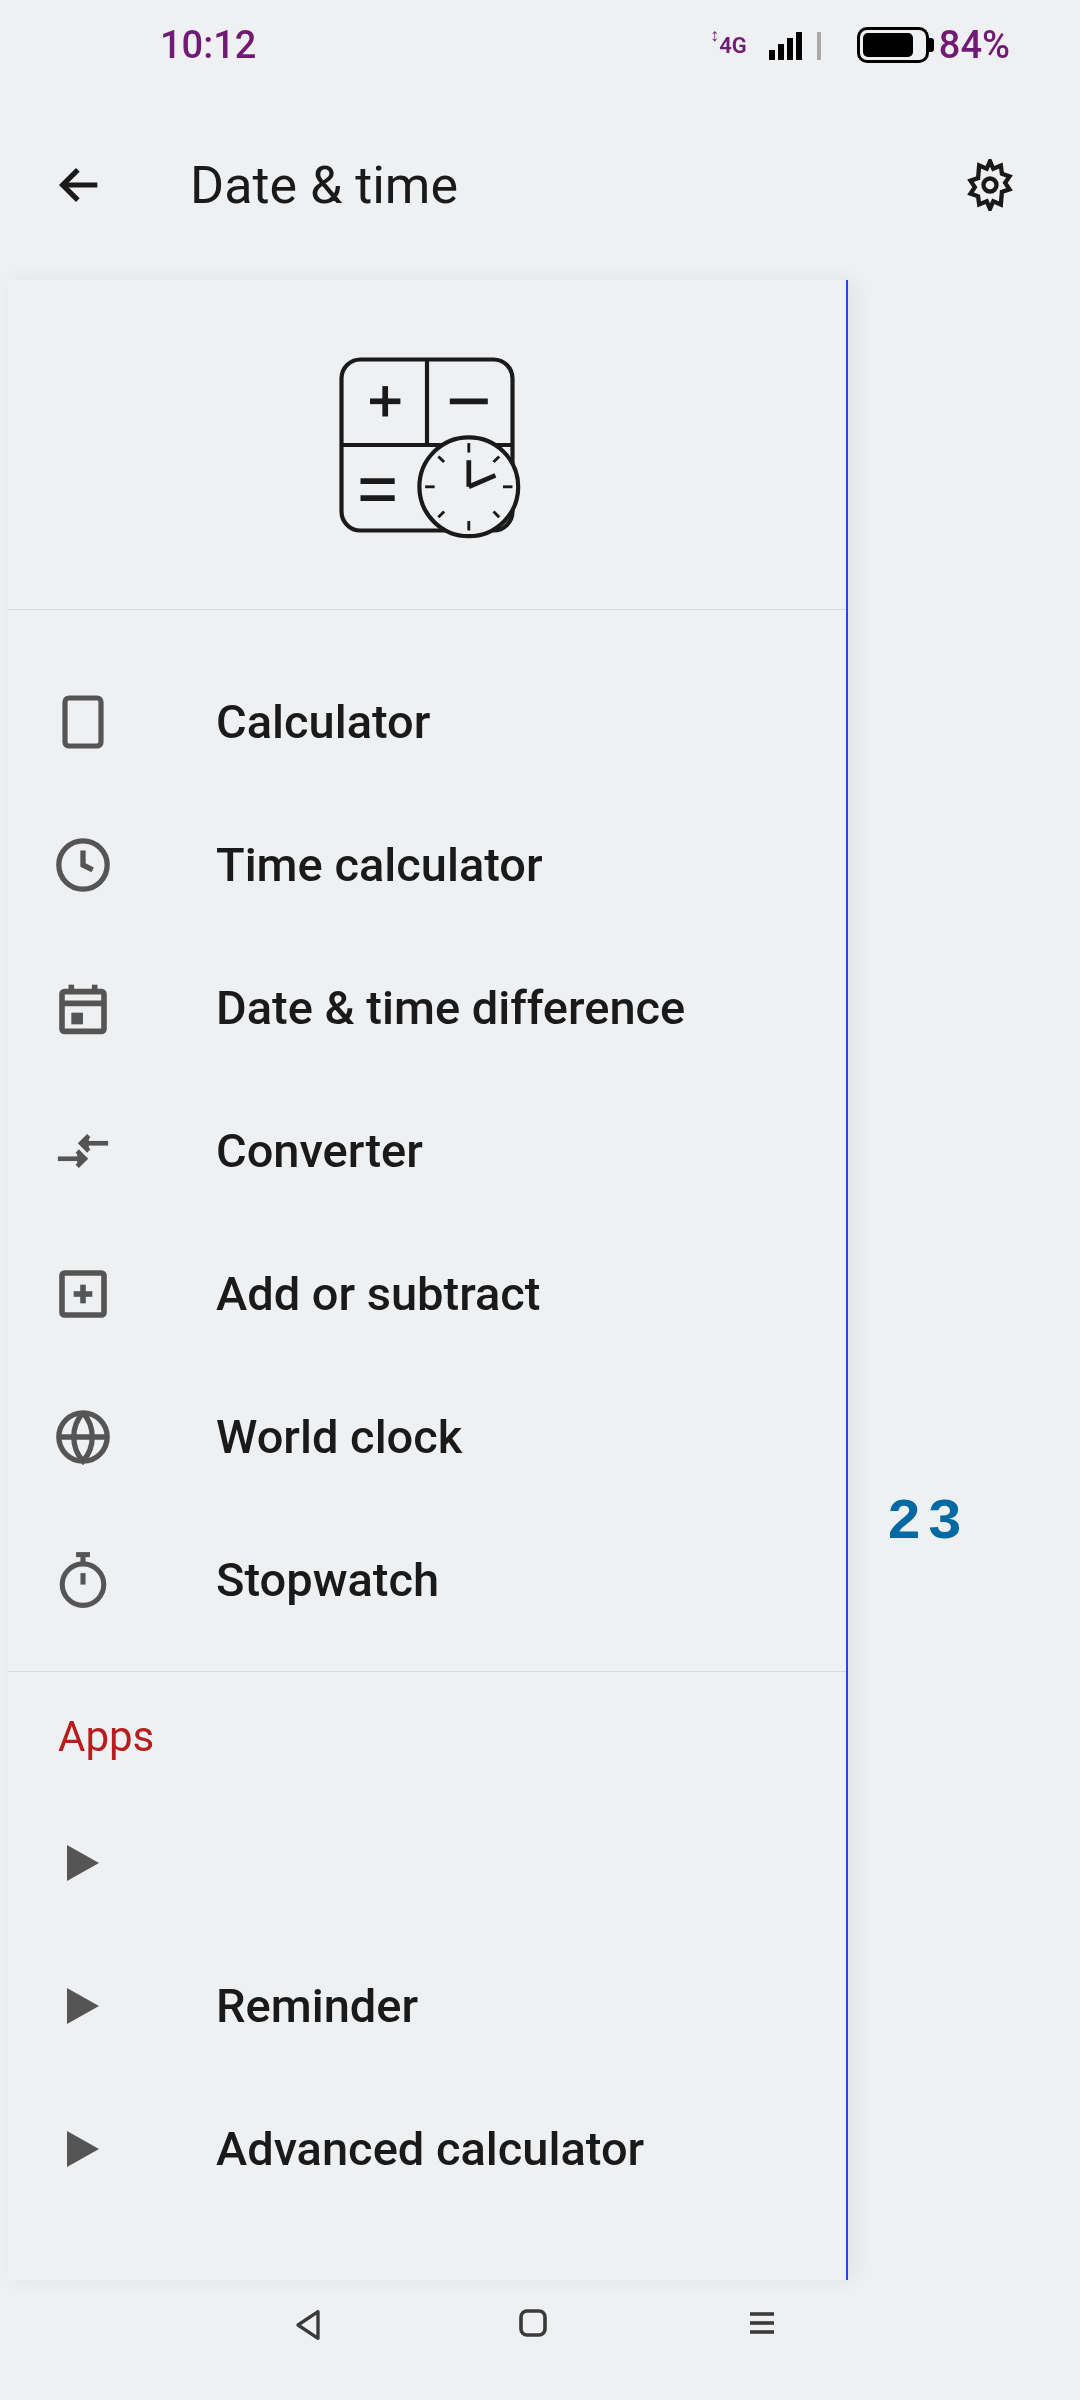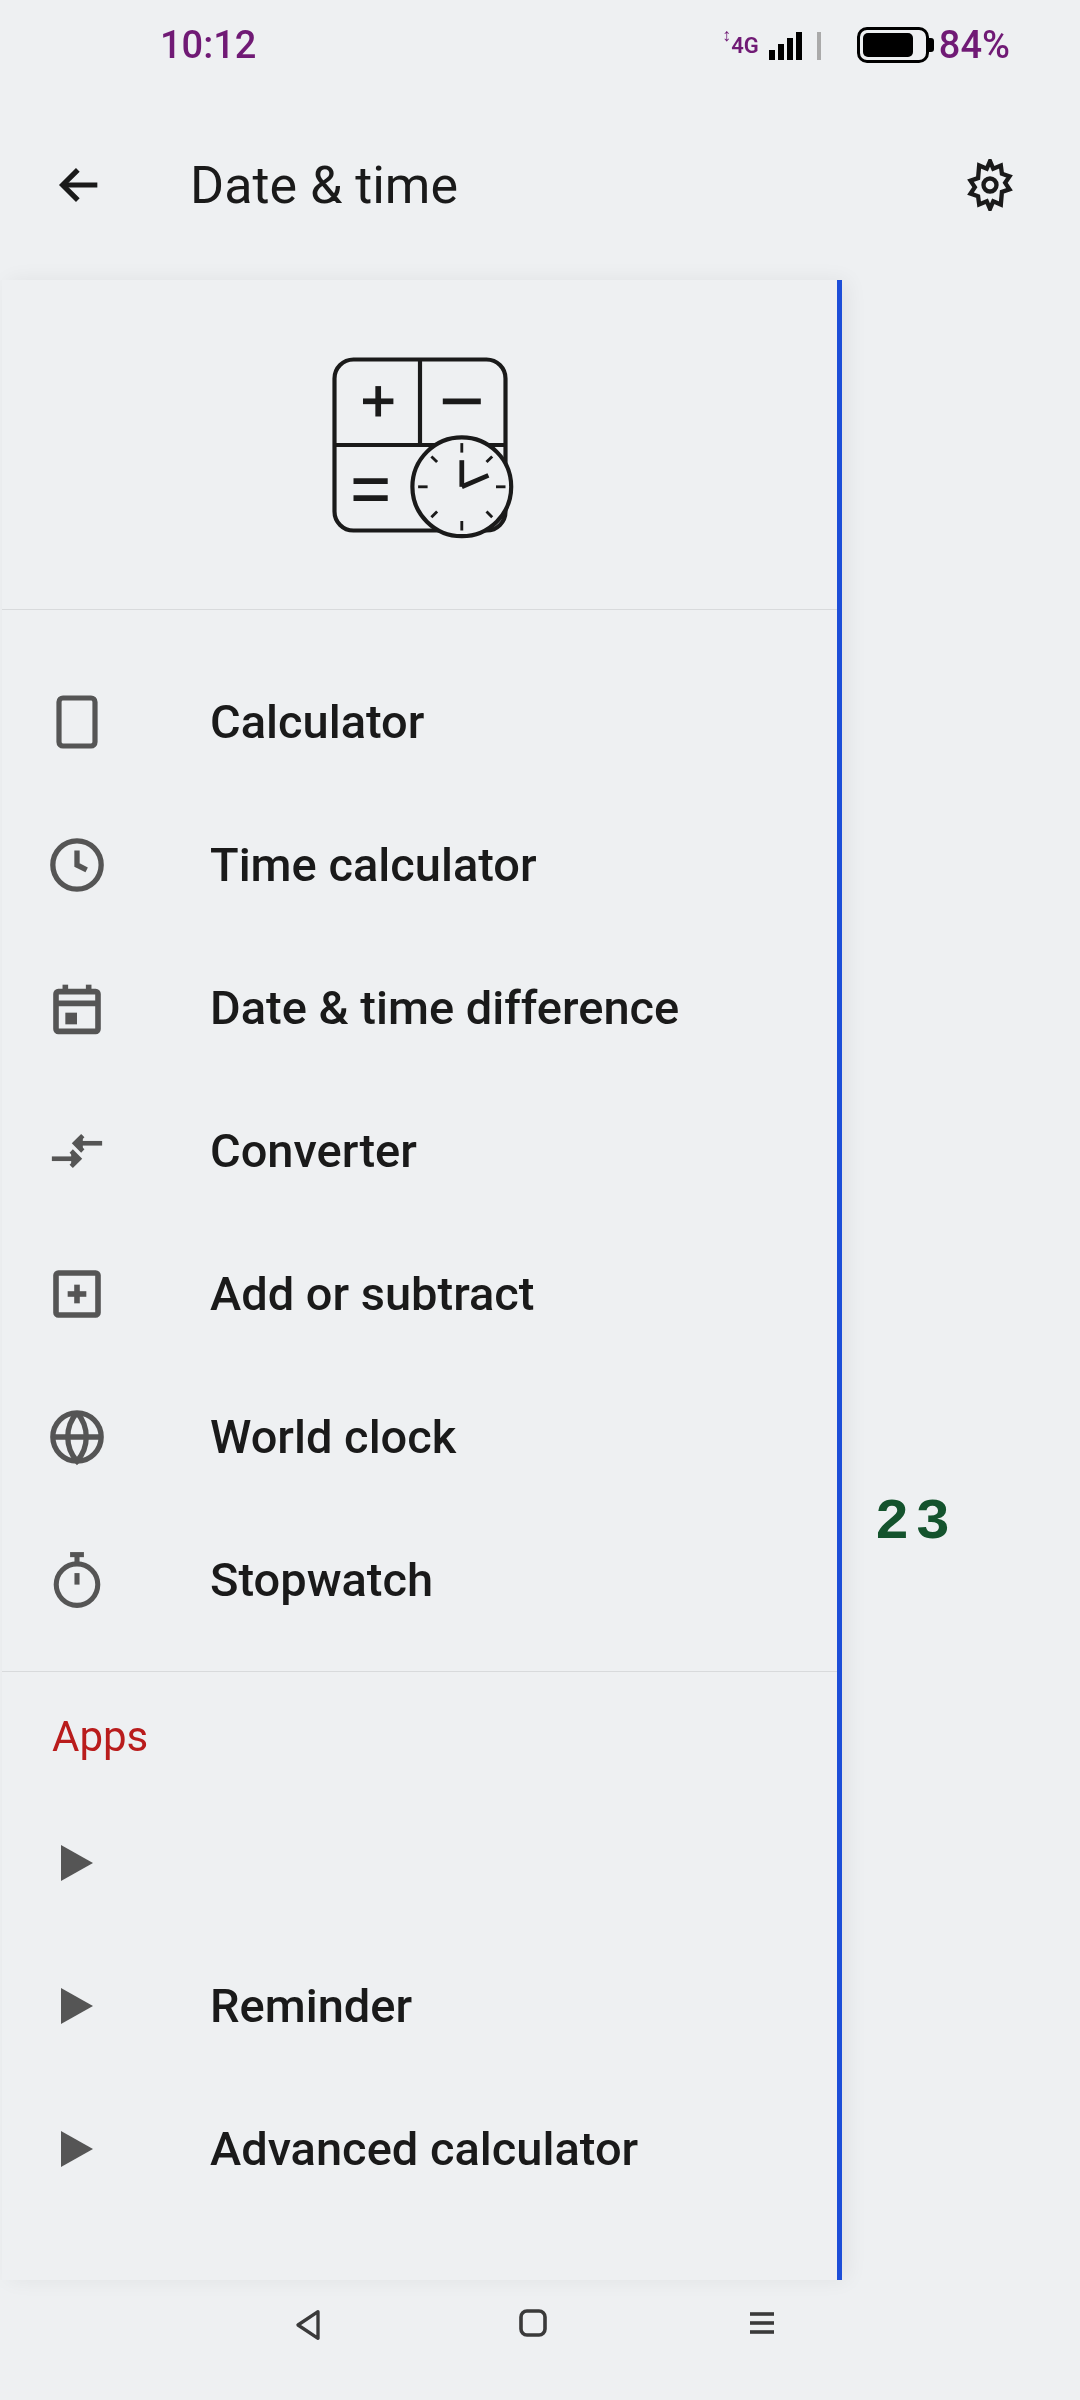--- a/index.html
+++ b/index.html
@@ -91,34 +91,34 @@
   .page-content {
     position: absolute;
     top: 280px;
     left: 0;
     right: 0;
     bottom: 0;
   }
   .bg-text {
     position: absolute;
     top: 1210px;
-    right: 124px;
+    right: 112px;
     font-family: 'Courier New', monospace;
     font-size: 58px;
-    color: #14532d;
+    color: #0369a1;
     letter-spacing: 6px;
     font-weight: 600;
   }
   .drawer {
     position: absolute;
     top: 0;
-    left: 2px;
+    left: 8px;
     width: 840px;
     background: #eef0f2;
-    border-right: 5px solid #1d4ed8;
+    border-right: 2px solid #1d4ed8;
     box-shadow: 6px 0 20px rgba(0,0,0,0.06);
     padding-bottom: 60px;
   }
   .drawer-logo {
     height: 330px;
     display: flex;
     align-items: center;
     justify-content: center;
     border-bottom: 1px solid #d8dadc;
   }
@@ -168,21 +168,21 @@
     height: 50px;
     color: #3a3a3a;
   }
 </style>
 </head>
 <body>
 
 <div class="status-bar">
   <span>10:12</span>
   <div class="status-right">
-    <span style="font-size:22px;font-weight:600;margin-right:2px;">
+    <span style="font-size:22px;font-weight:600;margin-right:14px;">
       <span style="font-size:18px;position:relative;top:-12px;">↕</span><span>4G</span>
     </span>
     <svg width="36" height="30" viewBox="0 0 36 30">
       <rect x="0" y="20" width="6" height="10" fill="#000"></rect>
       <rect x="9" y="14" width="6" height="16" fill="#000"></rect>
       <rect x="18" y="8" width="6" height="22" fill="#000"></rect>
       <rect x="27" y="2" width="6" height="28" fill="#000"></rect>
     </svg>
     <svg width="10" height="30" viewBox="0 0 10 30">
       <rect x="4" y="2" width="4" height="28" fill="#aaa"></rect>

